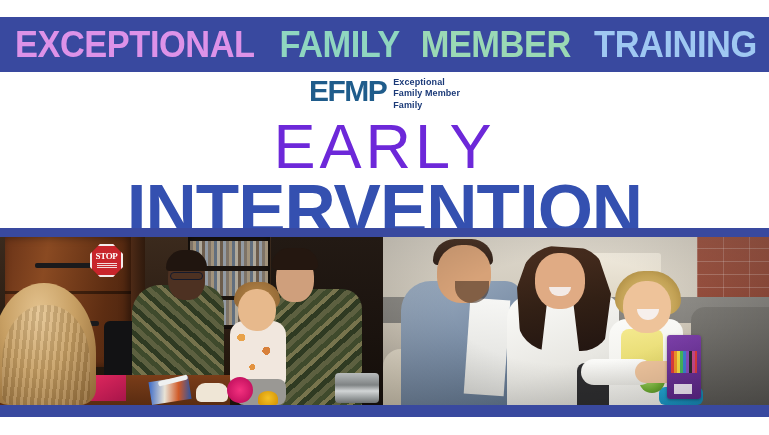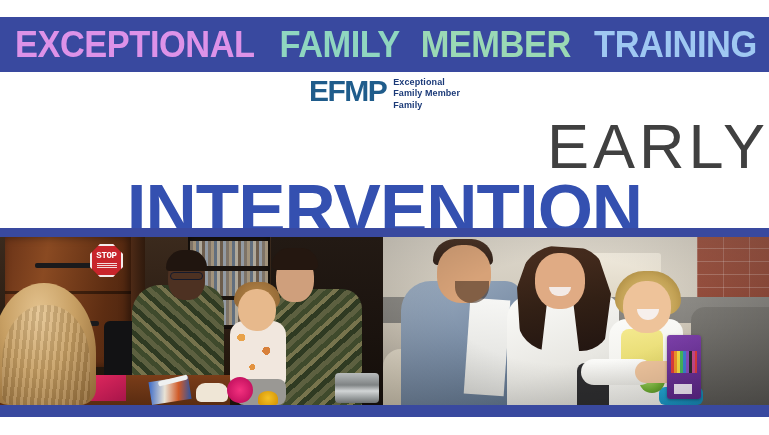--- a/index.html
+++ b/index.html
@@ -88,25 +88,24 @@
   .title-block {
     position: absolute;
     left: 0;
     top: 116px;
     width: 769px;
     text-align: center;
   }
   .title-early {
     font-size: 63px;
     font-weight: 300;
-    color: #404040;
+    color: #6d28d9;
     letter-spacing: 4px;
     line-height: 0.98;
     font-family: "Liberation Sans", sans-serif;
-    text-align: right;
   }
   .title-intervention {
     font-size: 71px;
     font-weight: bold;
     color: #3450b0;
     letter-spacing: -1px;
     line-height: 1;
     margin-top: -4px;
     font-family: "Liberation Sans", sans-serif;
   }
@@ -161,21 +160,21 @@
   .pl-stop {
     position: absolute; left: 90px; top: 7px; width: 33px; height: 33px;
     background: #c8252b;
     clip-path: polygon(30% 0,70% 0,100% 30%,100% 70%,70% 100%,30% 100%,0 70%,0 30%);
     border: 2px solid #f2eceb;
     box-sizing: border-box;
     display: flex; flex-direction: column; align-items: center; justify-content: center;
   }
   .pl-stop b {
     color: #fff; font-size: 9px; font-weight: bold; letter-spacing: -.3px;
-    font-family: Liberation Mono, monospace; line-height: 1;
+    font-family: Liberation Serif, serif; line-height: 1;
   }
   .pl-stop i {
     display: block; width: 20px; height: 6px; margin-top: 2px;
     background: repeating-linear-gradient(180deg,#f3d9d9 0 1px,transparent 1px 2px);
   }
   .pl-doorframe {
     position: absolute; left: 131px; top: 0; width: 14px; height: 168px;
     background: linear-gradient(90deg,#4d2a16,#2f1a0d);
   }
   .pl-bookcase {

